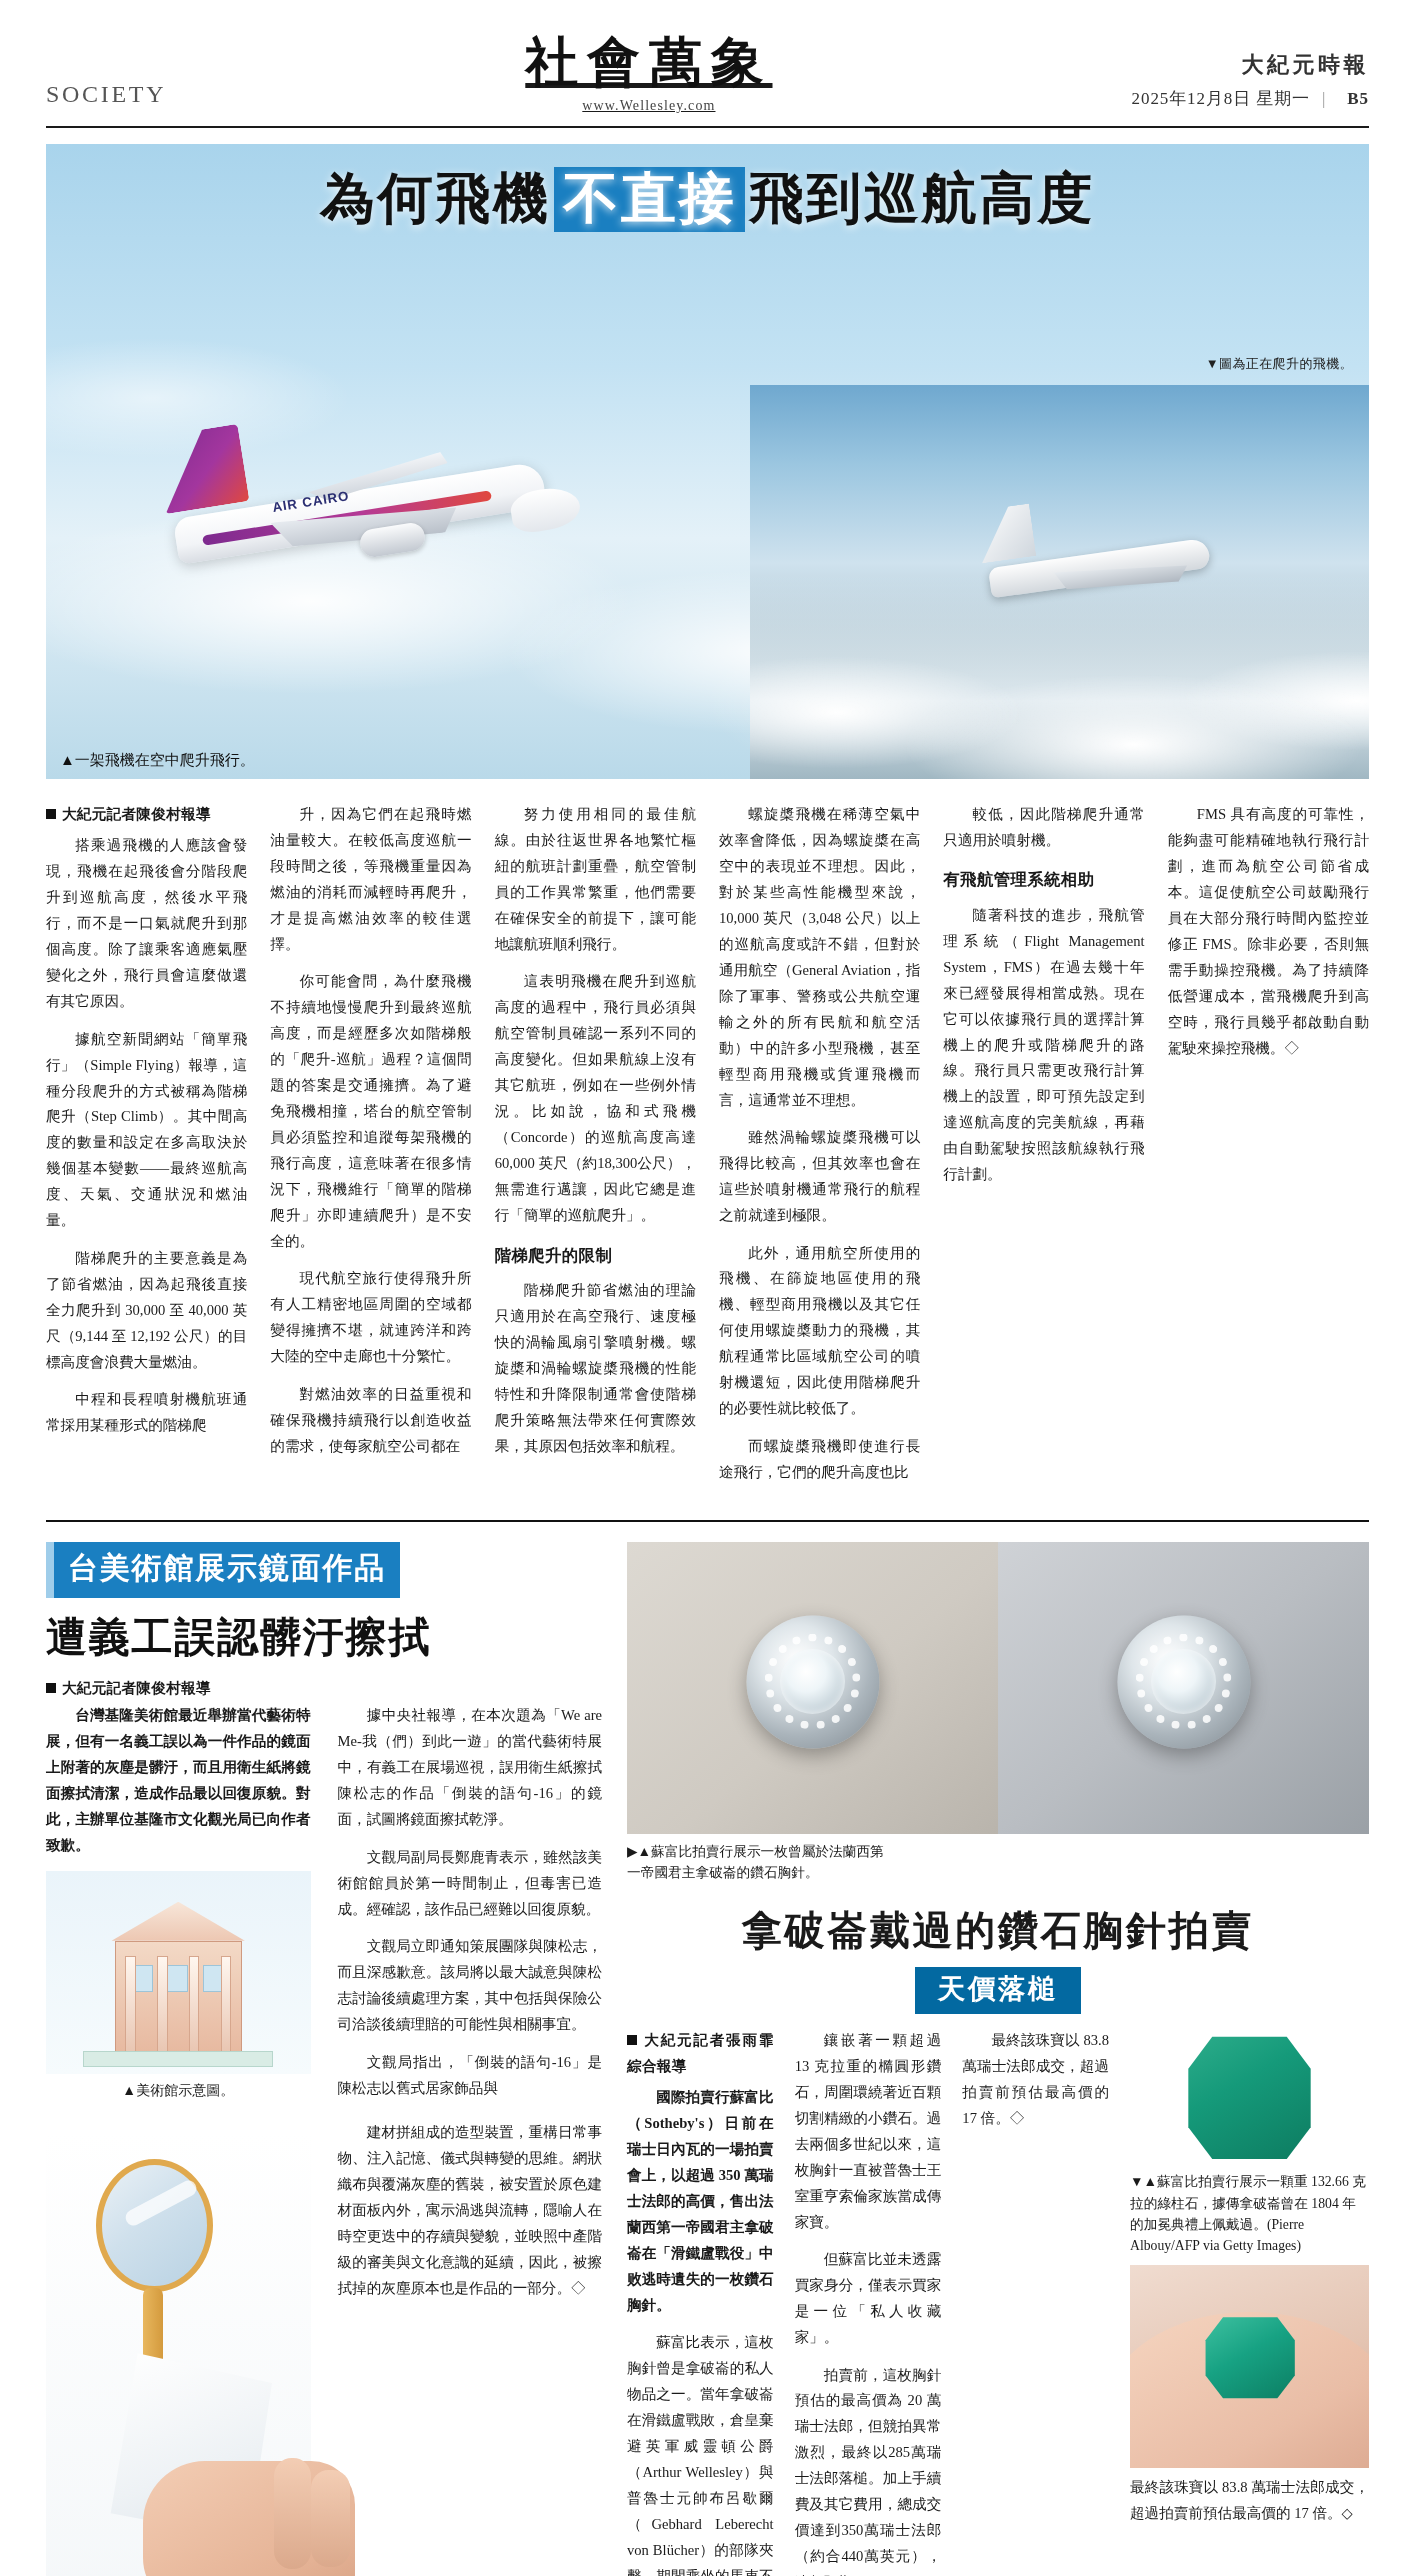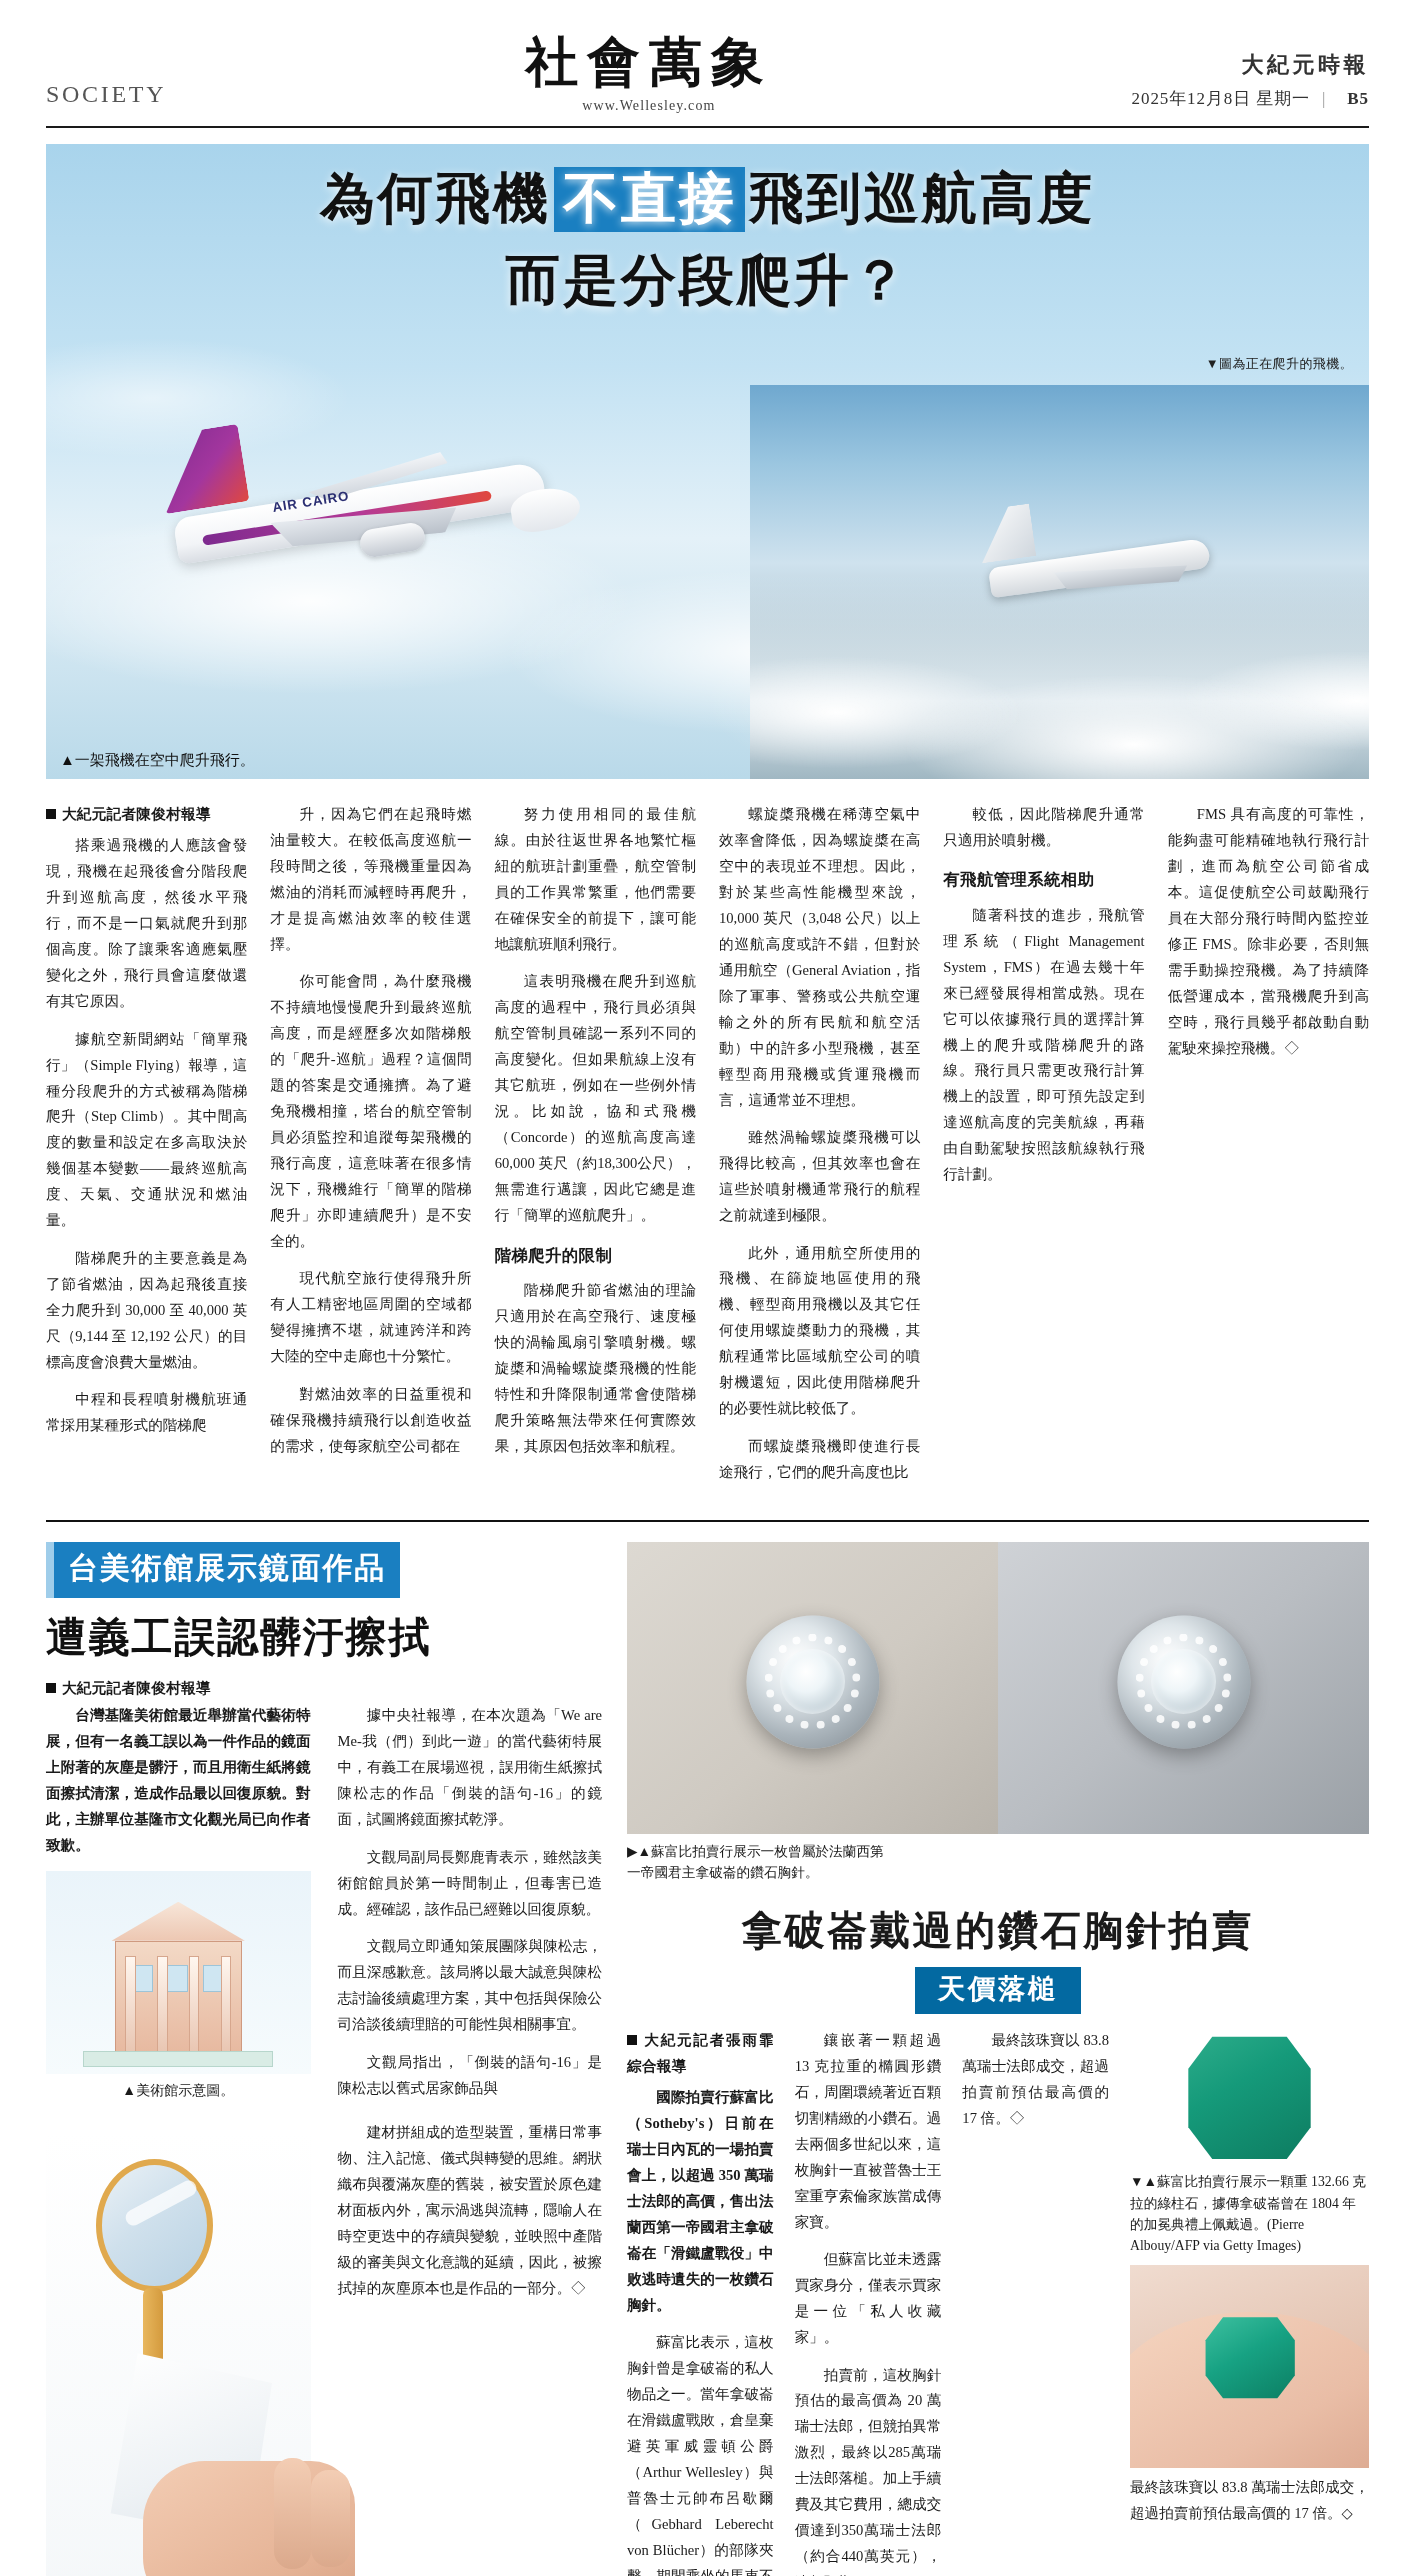--- a/index.html
+++ b/index.html
@@ -27,21 +27,21 @@
     margin-bottom: 0;
   }
   .mast-left {
     font-family: "Liberation Serif", serif;
     font-size: 24px;
     letter-spacing: 2.7px;
     color: #555;
     padding-bottom: 5.3px;
     white-space: nowrap;
   }
-  .mast-center { text-align: center; flex: 1; }
+  .mast-center { text-align: center; flex: 1; text-decoration: underline; }
   .mast-title {
     font-size: 53px;
     font-weight: bold;
     letter-spacing: 8.8px;
     font-family: "DejaVu Serif", serif;
     color: #111;
     line-height: 1.05;
   }
   .mast-sub {
     font-size: 14px;
@@ -425,21 +425,20 @@
     </div>
   </div>
 
   <div class="hero">
     <div class="hero-sky"></div>
 
     <div class="hero-headline">
       <div class="hl-line1">
         <span>為何飛機</span><span class="hl-mark">不直接</span><span>飛到巡航高度</span>
       </div>
-      <div class="hl-line2">而是分段爬升？</div>
     </div>
 
     <div class="hero-caption-right">▼圖為正在爬升的飛機。</div>
 
     <div class="plane-wrap">
       <div class="plane-body"></div>
       <div class="plane-nose"></div>
       <div class="plane-tail"></div>
       <div class="plane-wing2"></div>
       <div class="plane-stripe"></div>

